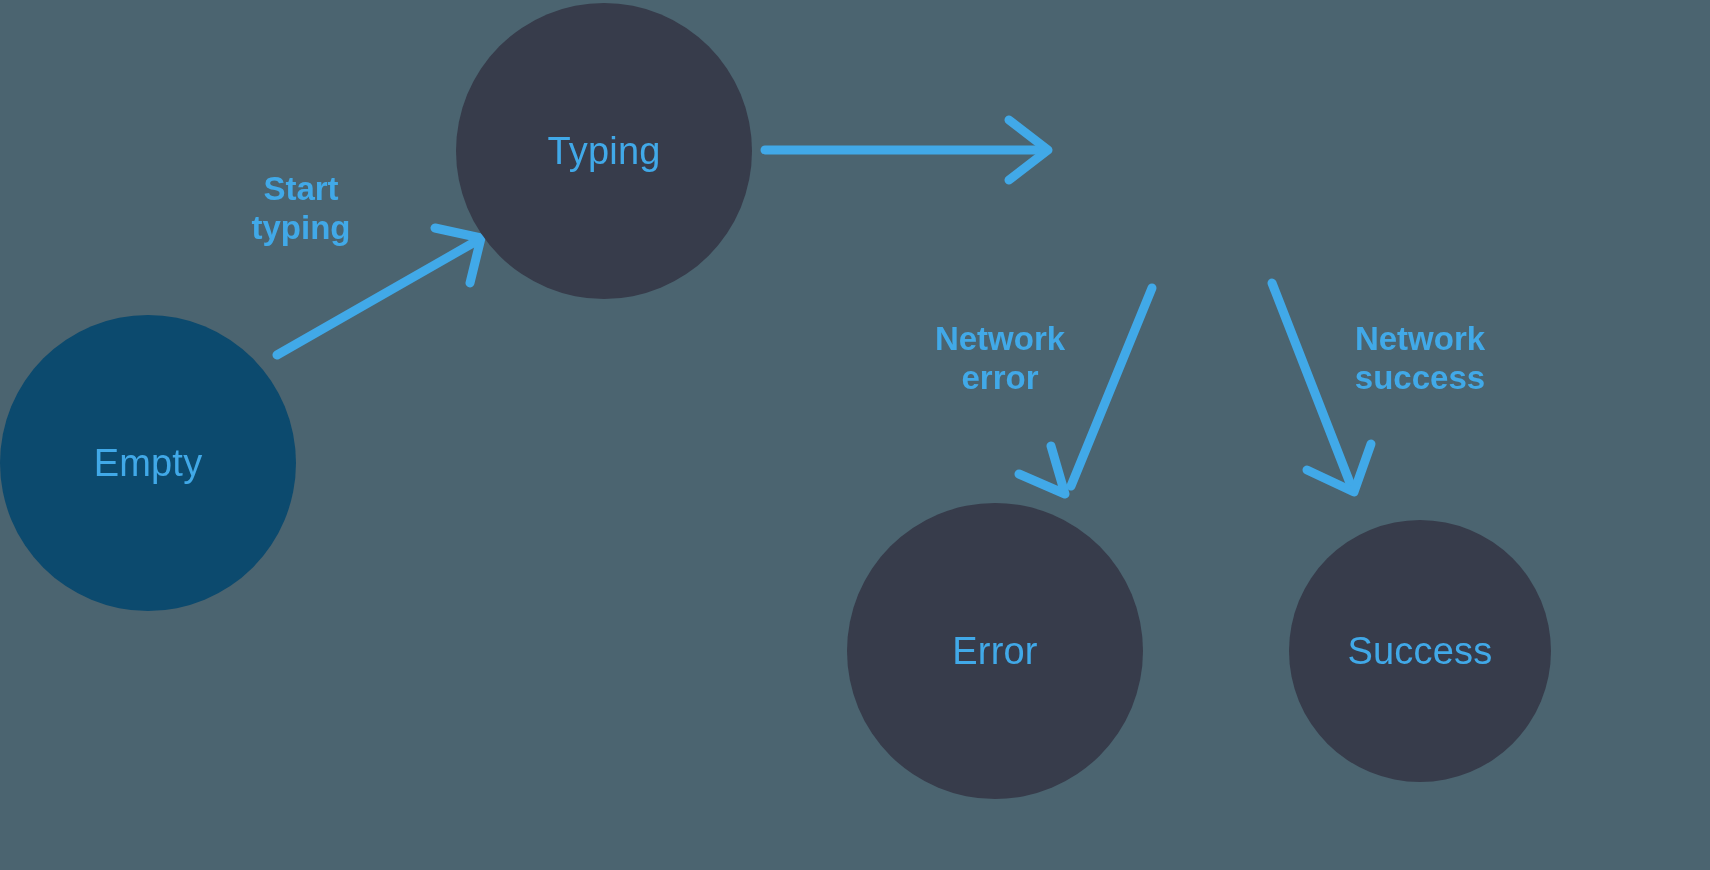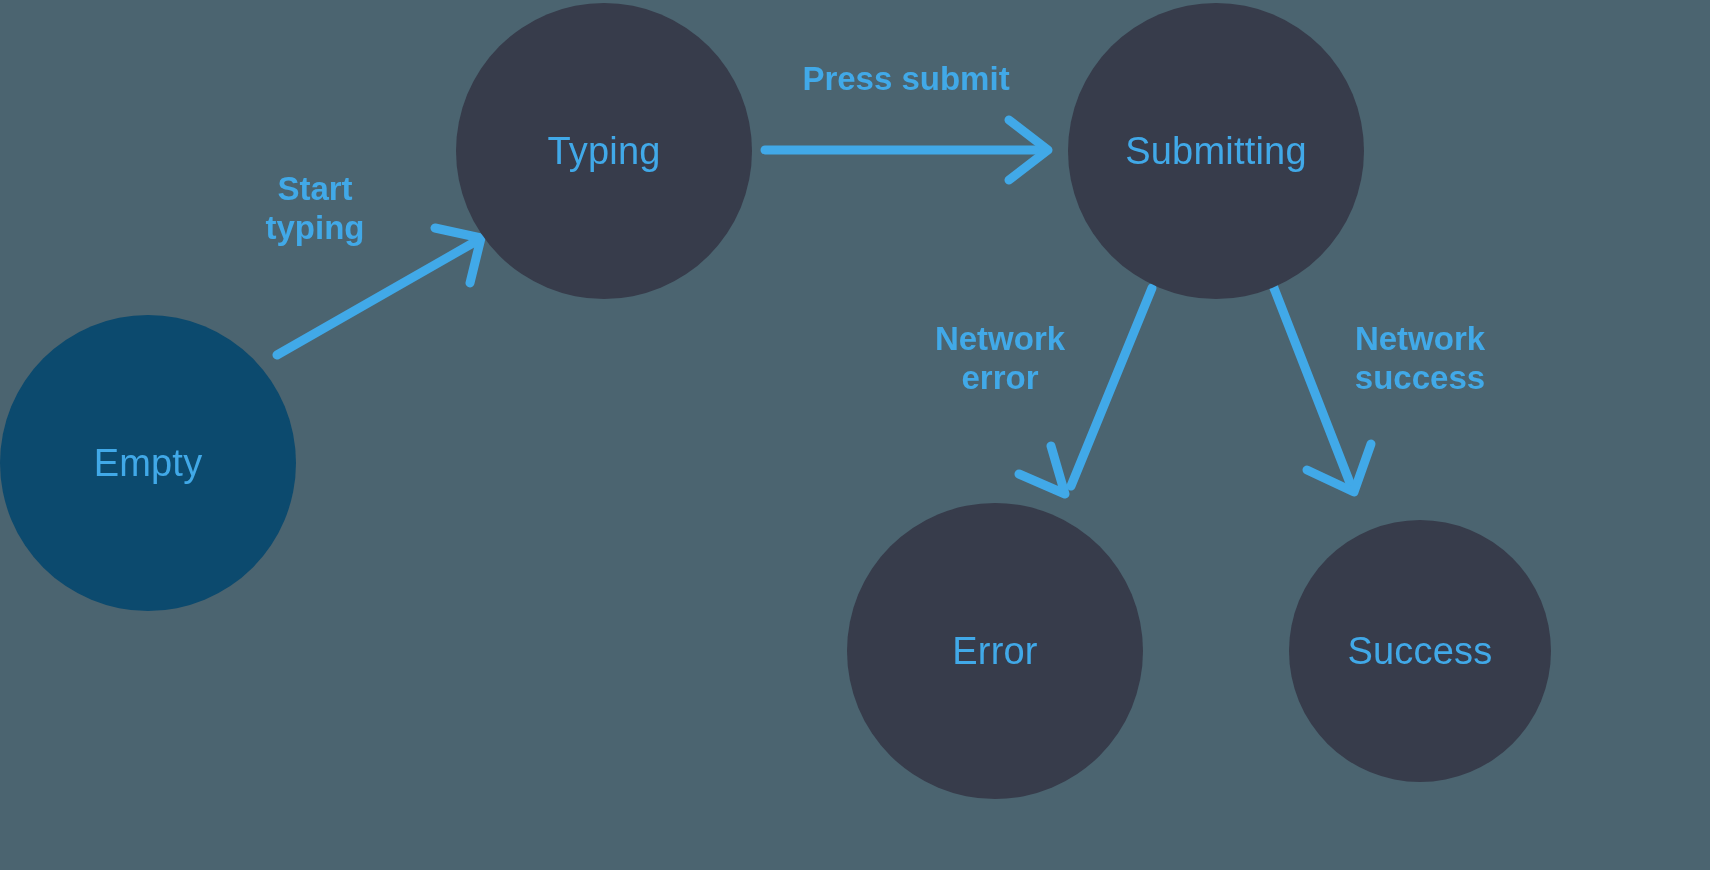--- a/index.html
+++ b/index.html
@@ -85,36 +85,32 @@
   </svg>
 
   <div class="node" id="node-empty" style="left: 0px; top: 315px; width: 296px; height: 296px; background: #0c4a6e;">
     <span class="node-label" style="color: rgb(65, 169, 232);">Empty</span>
   </div>
 
   <div class="node" id="node-typing" style="left: 456px; top: 3px; width: 296px; height: 296px; background: rgb(55, 60, 75);">
     <span class="node-label" style="color: rgb(65, 169, 232);">Typing</span>
   </div>
 
-  <div class="node" id="node-submitting" style="left: 1068px; top: 3px; width: 296px; height: 296px; background: rgb(55, 60, 75);">
-    <span class="node-label" style="color: rgb(65, 169, 232);">Submitting</span>
-  </div>
 
   <div class="node" id="node-error" style="left: 847px; top: 503px; width: 296px; height: 296px; background: rgb(55, 60, 75);">
     <span class="node-label" style="color: rgb(65, 169, 232);">Error</span>
   </div>
 
   <div class="node" id="node-success" style="left: 1289px; top: 520px; width: 262px; height: 262px; background: rgb(55, 60, 75);">
     <span class="node-label" style="color: rgb(65, 169, 232);">Success</span>
   </div>
 
-  <div class="edge-label" id="label-start-typing" style="left: 200px; top: 170px; width: 230px; color: rgb(65, 169, 232);">Start
+  <div class="edge-label" id="label-start-typing" style="left: 186px; top: 170px; width: 230px; color: rgb(65, 169, 232);">Start
 typing</div>
 
-  <div class="edge-label" id="label-press-submit" style="left: 756px; top: 60px; width: 300px; color: rgb(65, 169, 232);">Press submit</div>
 
   <div class="edge-label" id="label-network-error" style="left: 885px; top: 320px; width: 230px; color: rgb(65, 169, 232);">Network
 error</div>
 
   <div class="edge-label" id="label-network-success" style="left: 1305px; top: 320px; width: 230px; color: rgb(65, 169, 232);">Network
 success</div>
 
 </div>
 
 </body></html>

